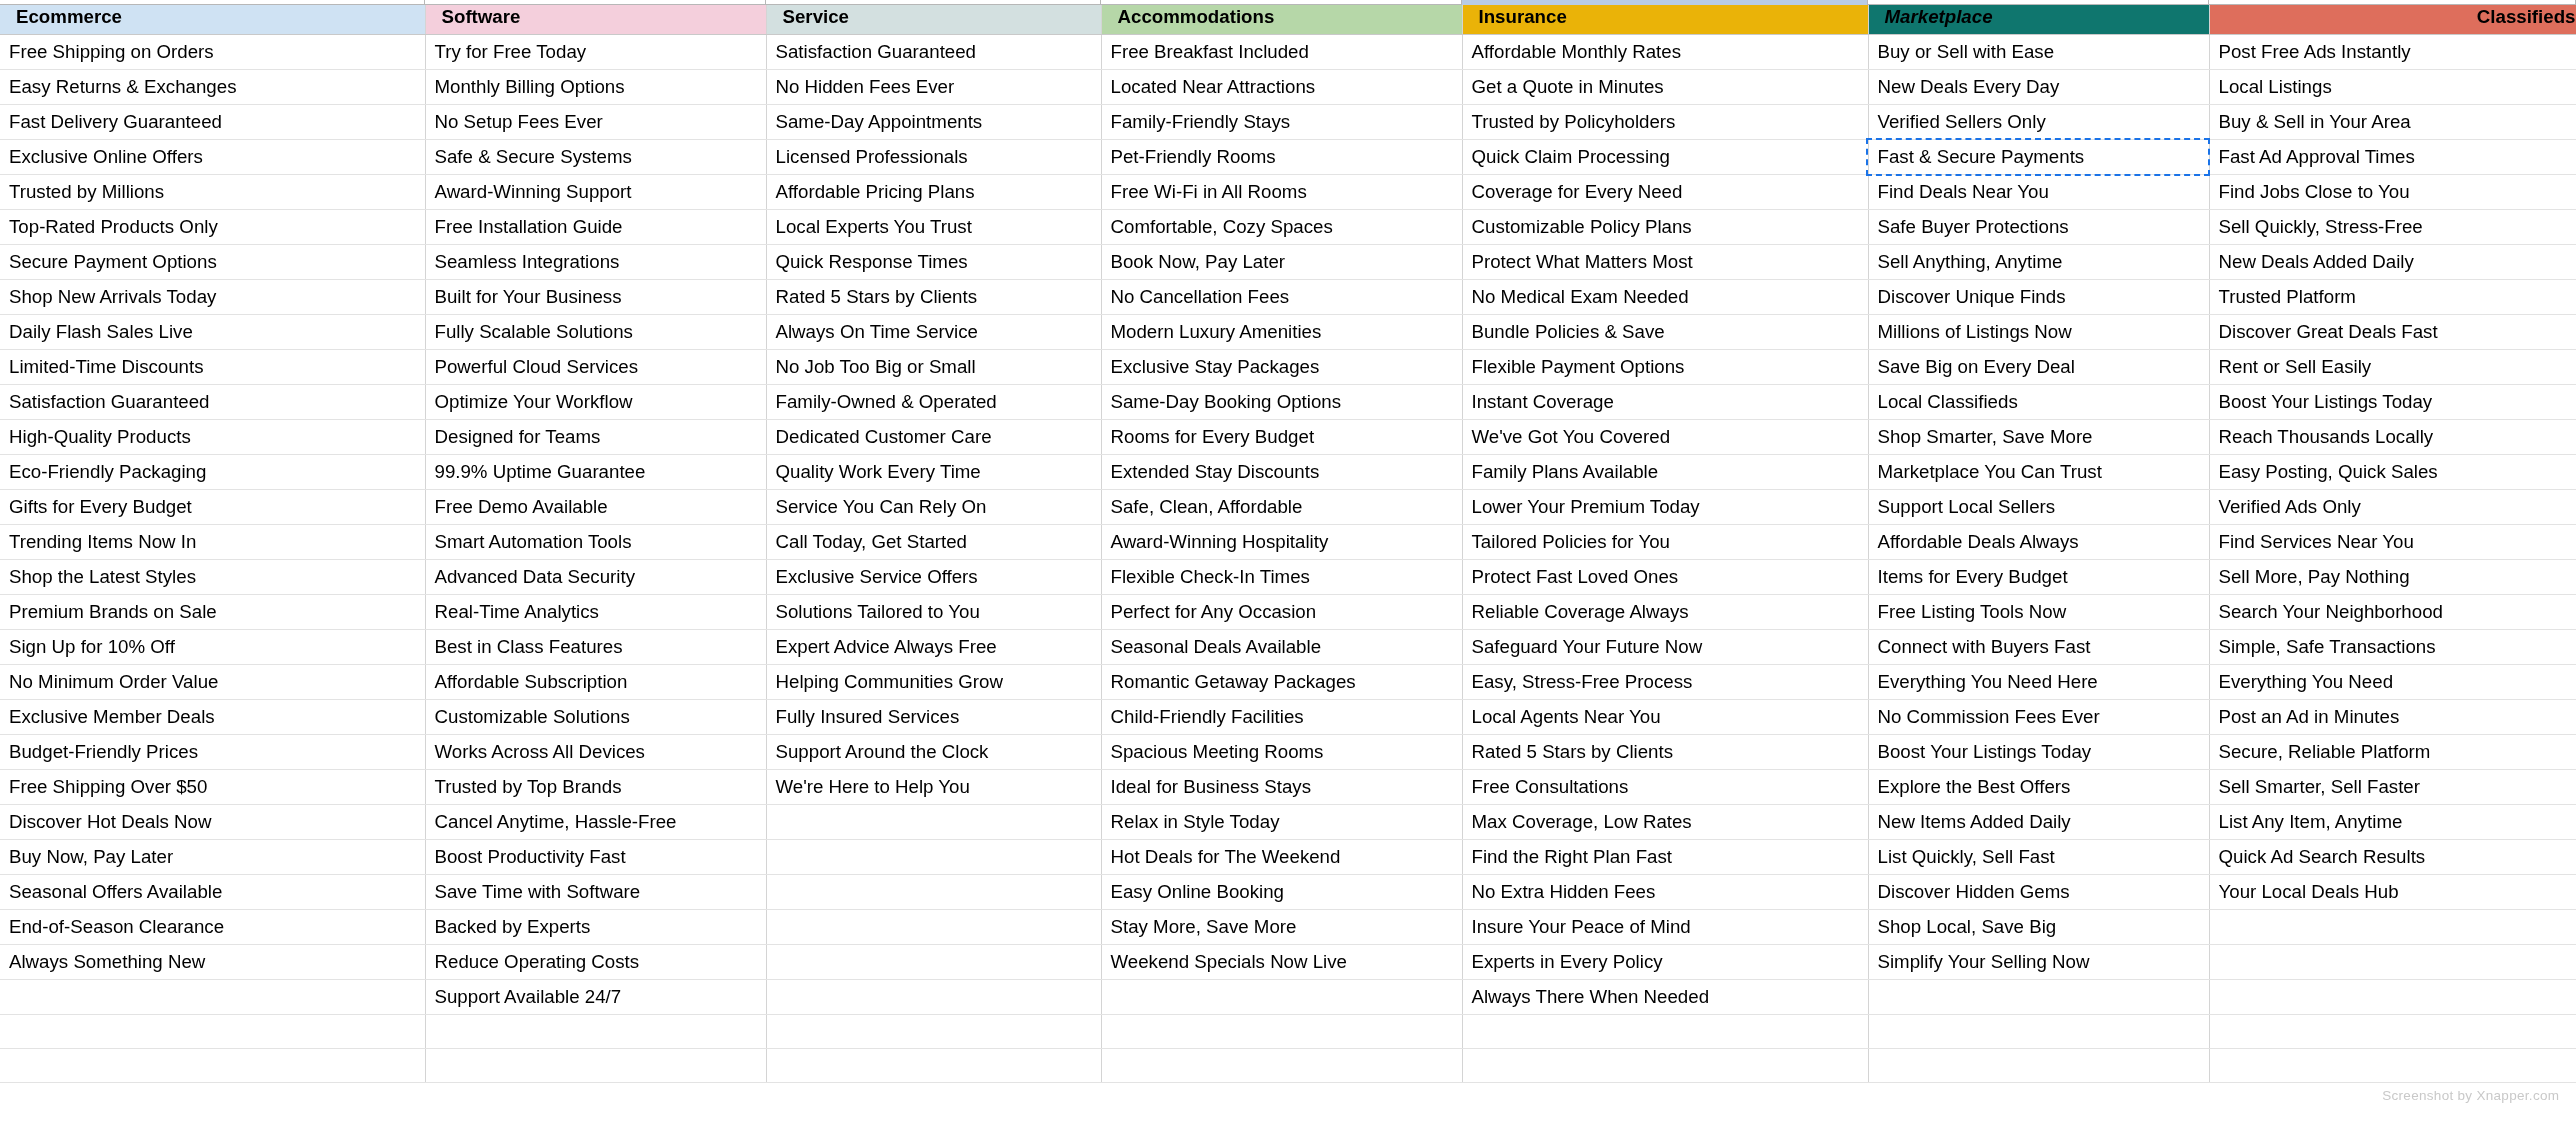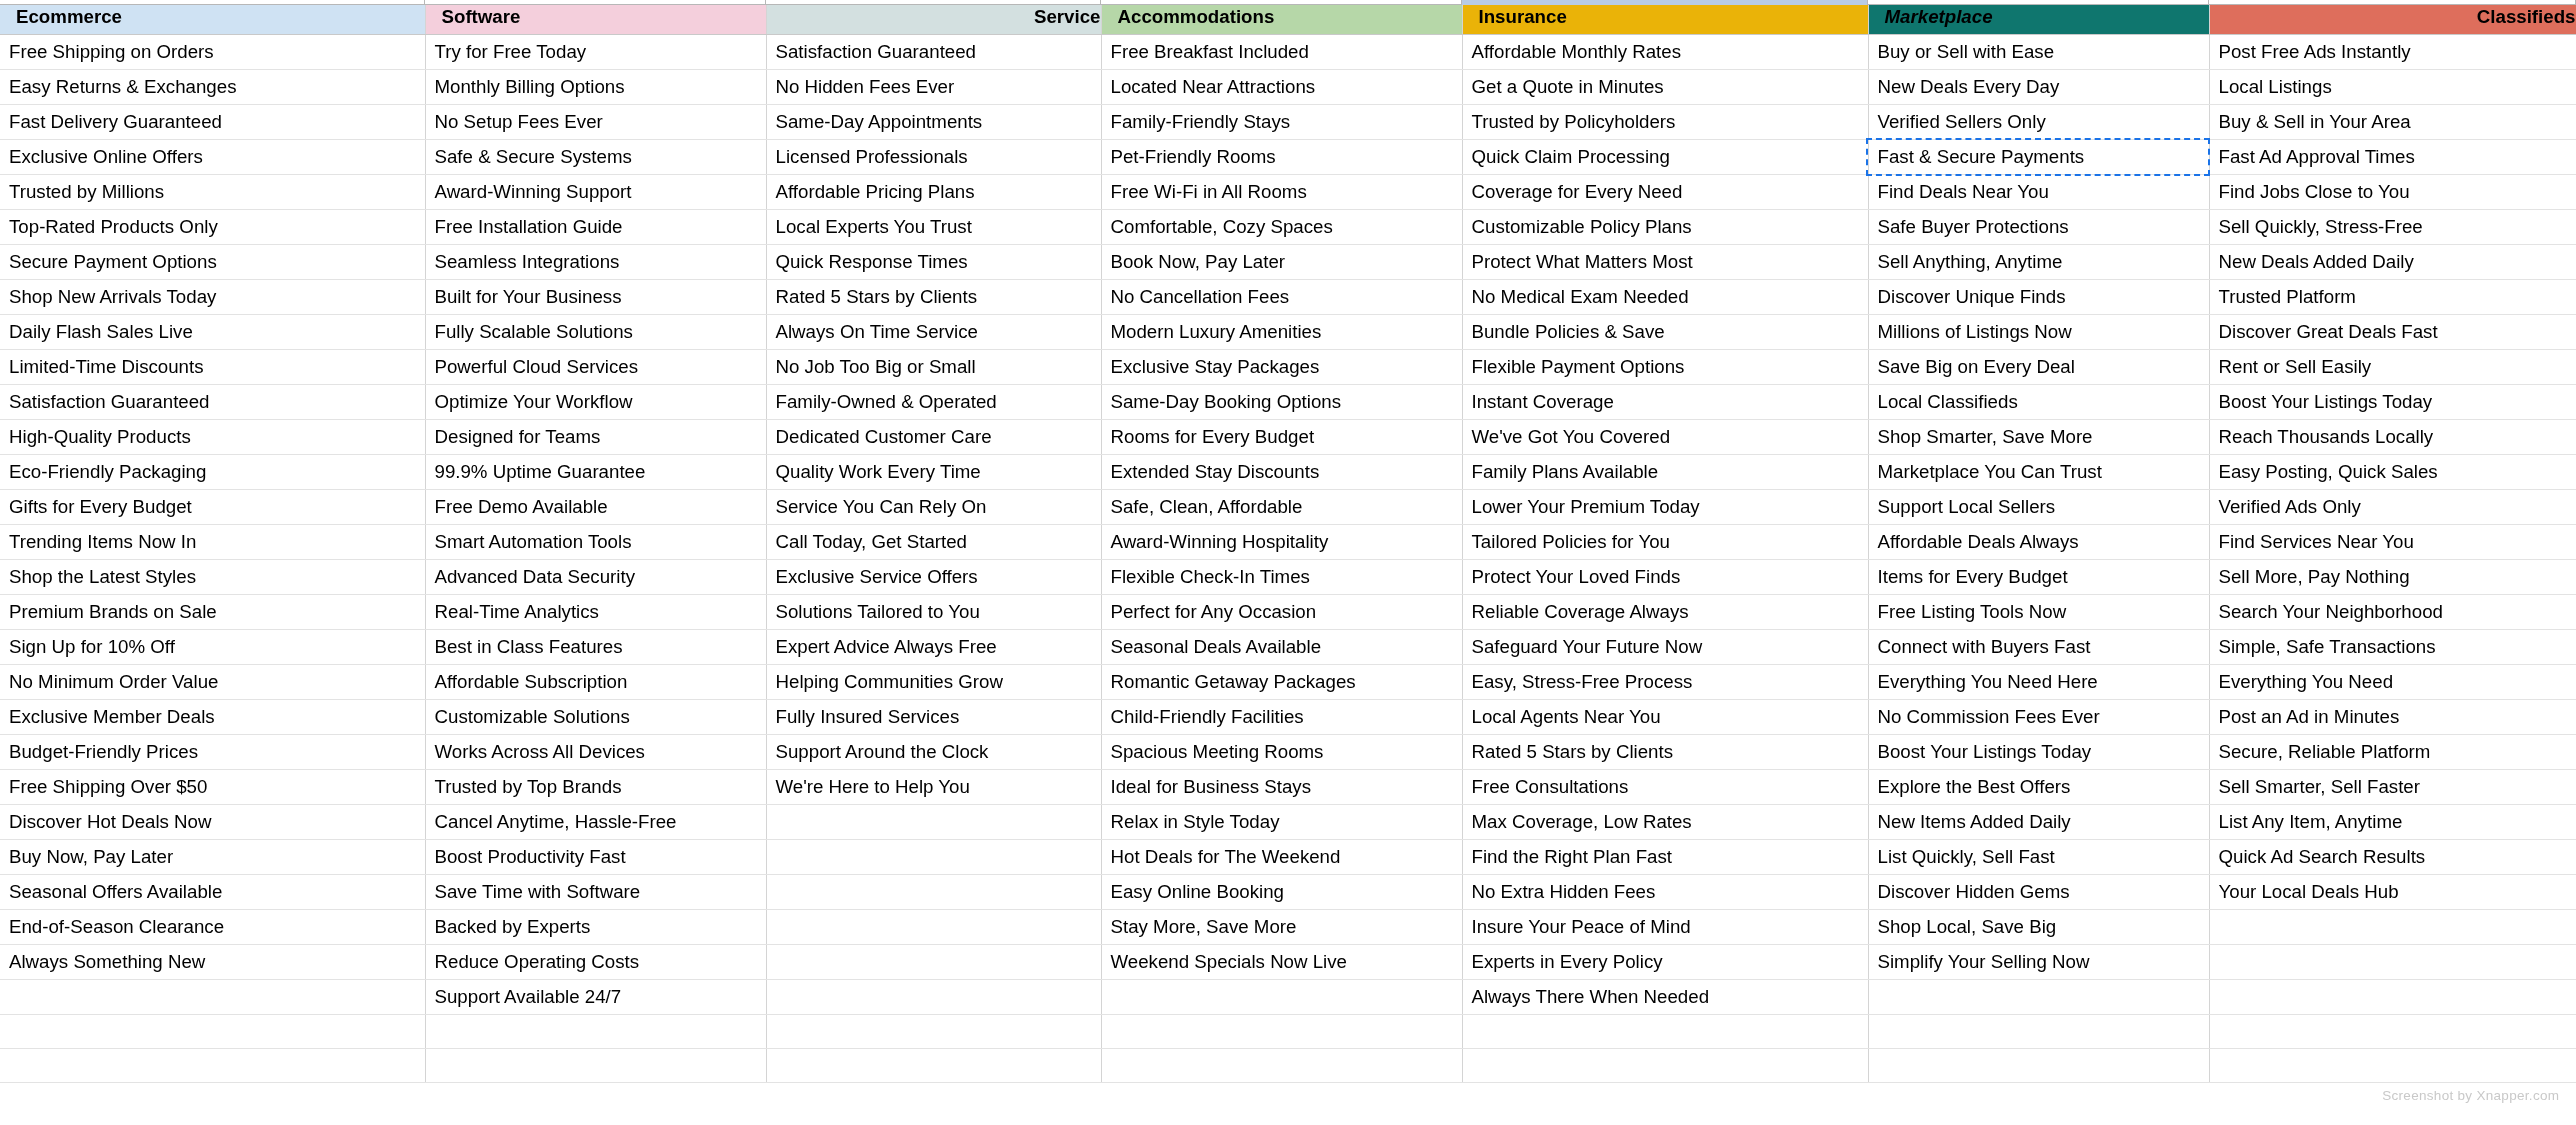--- a/index.html
+++ b/index.html
@@ -47,21 +47,21 @@
     font-weight: normal;
   }
   table.grid tr.header-row td {
     font-weight: bold;
     border-bottom: 0.6px solid #c9c9c9;
     font-size: 18.7px;
     padding-left: 16px;
   }
   table.grid tr.header-row td.h0 { background: #cfe2f3; }
   table.grid tr.header-row td.h1 { background: #f4cfdc; margin-left: 33px; }
-  table.grid tr.header-row td.h2 { background: #d3e0e0; text-align: right; }
+  table.grid tr.header-row td.h2 { background: #d3e0e0; }
   table.grid tr.header-row td.h3 { background: #b6d7a8; }
   table.grid tr.header-row td.h4 { background: #eab308; }
   table.grid tr.header-row td.h5 { background: #0f766e; font-style: italic; }
   table.grid tr.header-row td.h6 { background: #de6e5c; text-align: right; }
 
   
   #top-strip {
     position: absolute;
     top: 0; left: 0;
     width: 2576px; height: 4.5px;
@@ -271,21 +271,21 @@
           <td>Award-Winning Hospitality</td>
           <td>Tailored Policies for You</td>
           <td>Affordable Deals Always</td>
           <td>Find Services Near You</td>
         </tr>
         <tr>
           <td>Shop the Latest Styles</td>
           <td>Advanced Data Security</td>
           <td>Exclusive Service Offers</td>
           <td>Flexible Check-In Times</td>
-          <td>Protect Your Loved Finds</td>
+          <td>Protect Fast Loved Ones</td>
           <td>Items for Every Budget</td>
           <td>Sell More, Pay Nothing</td>
         </tr>
         <tr>
           <td>Premium Brands on Sale</td>
           <td>Real-Time Analytics</td>
           <td>Solutions Tailored to You</td>
           <td>Perfect for Any Occasion</td>
           <td>Reliable Coverage Always</td>
           <td>Free Listing Tools Now</td>

